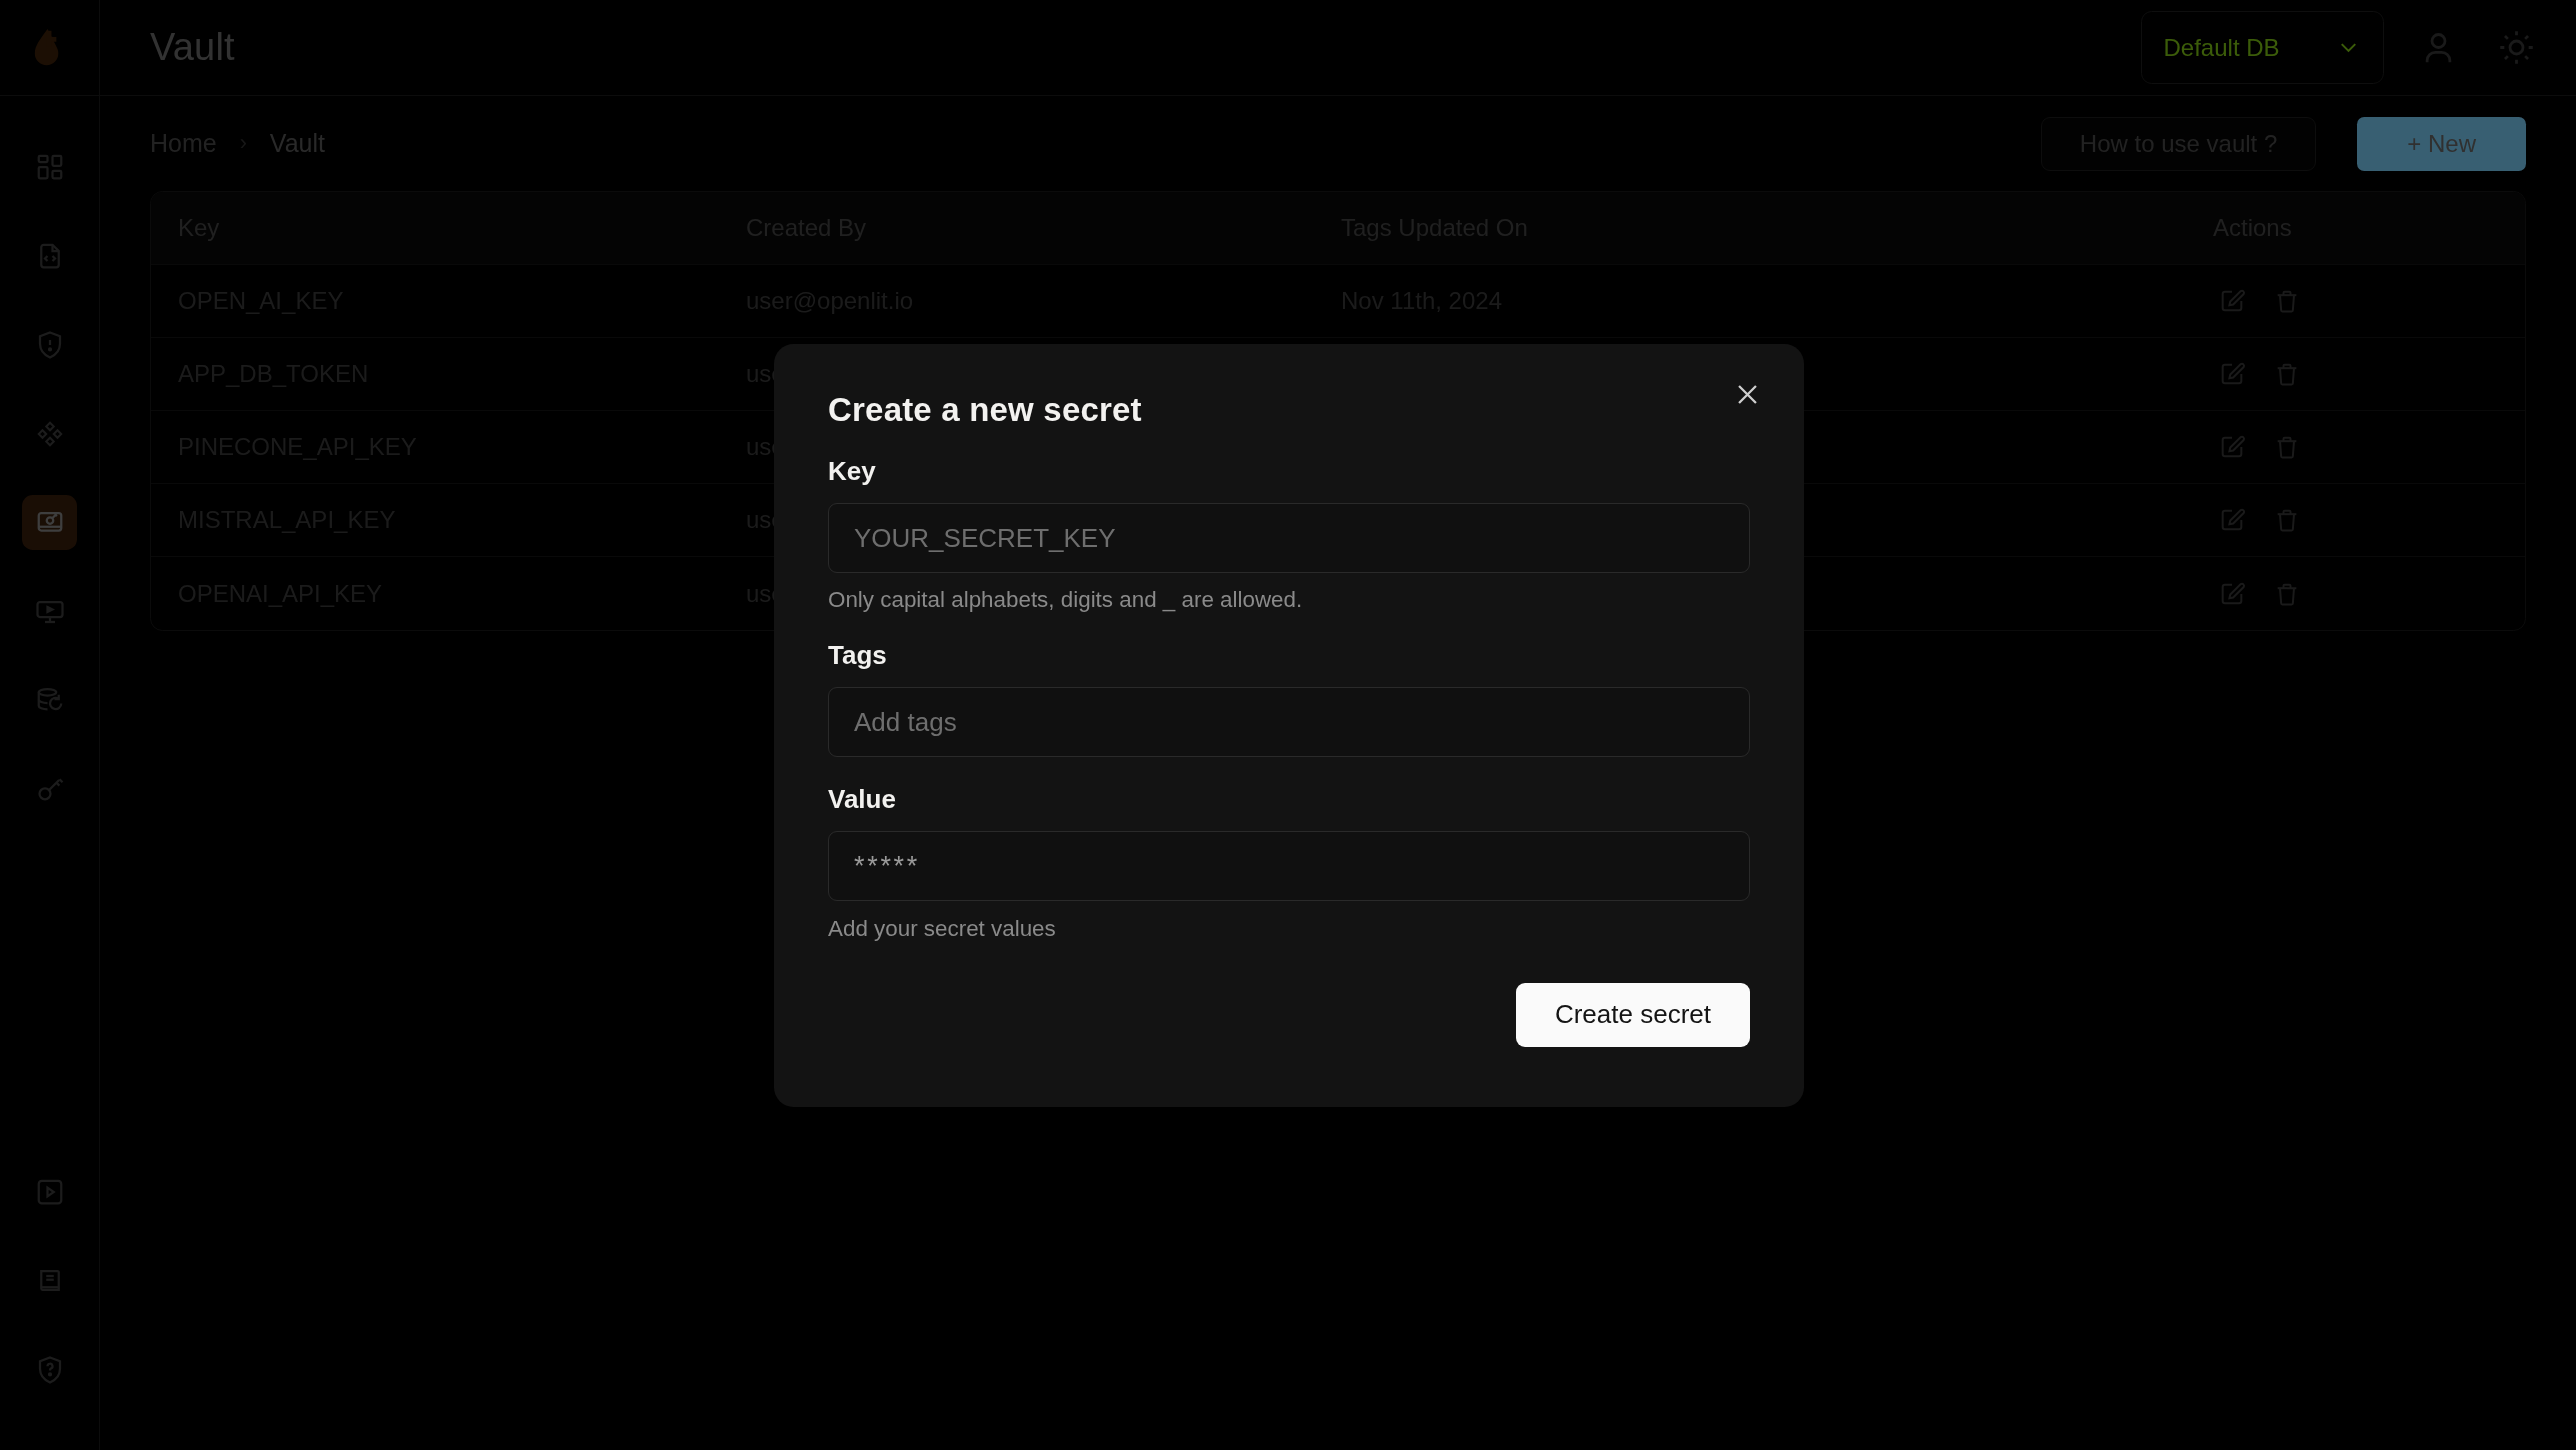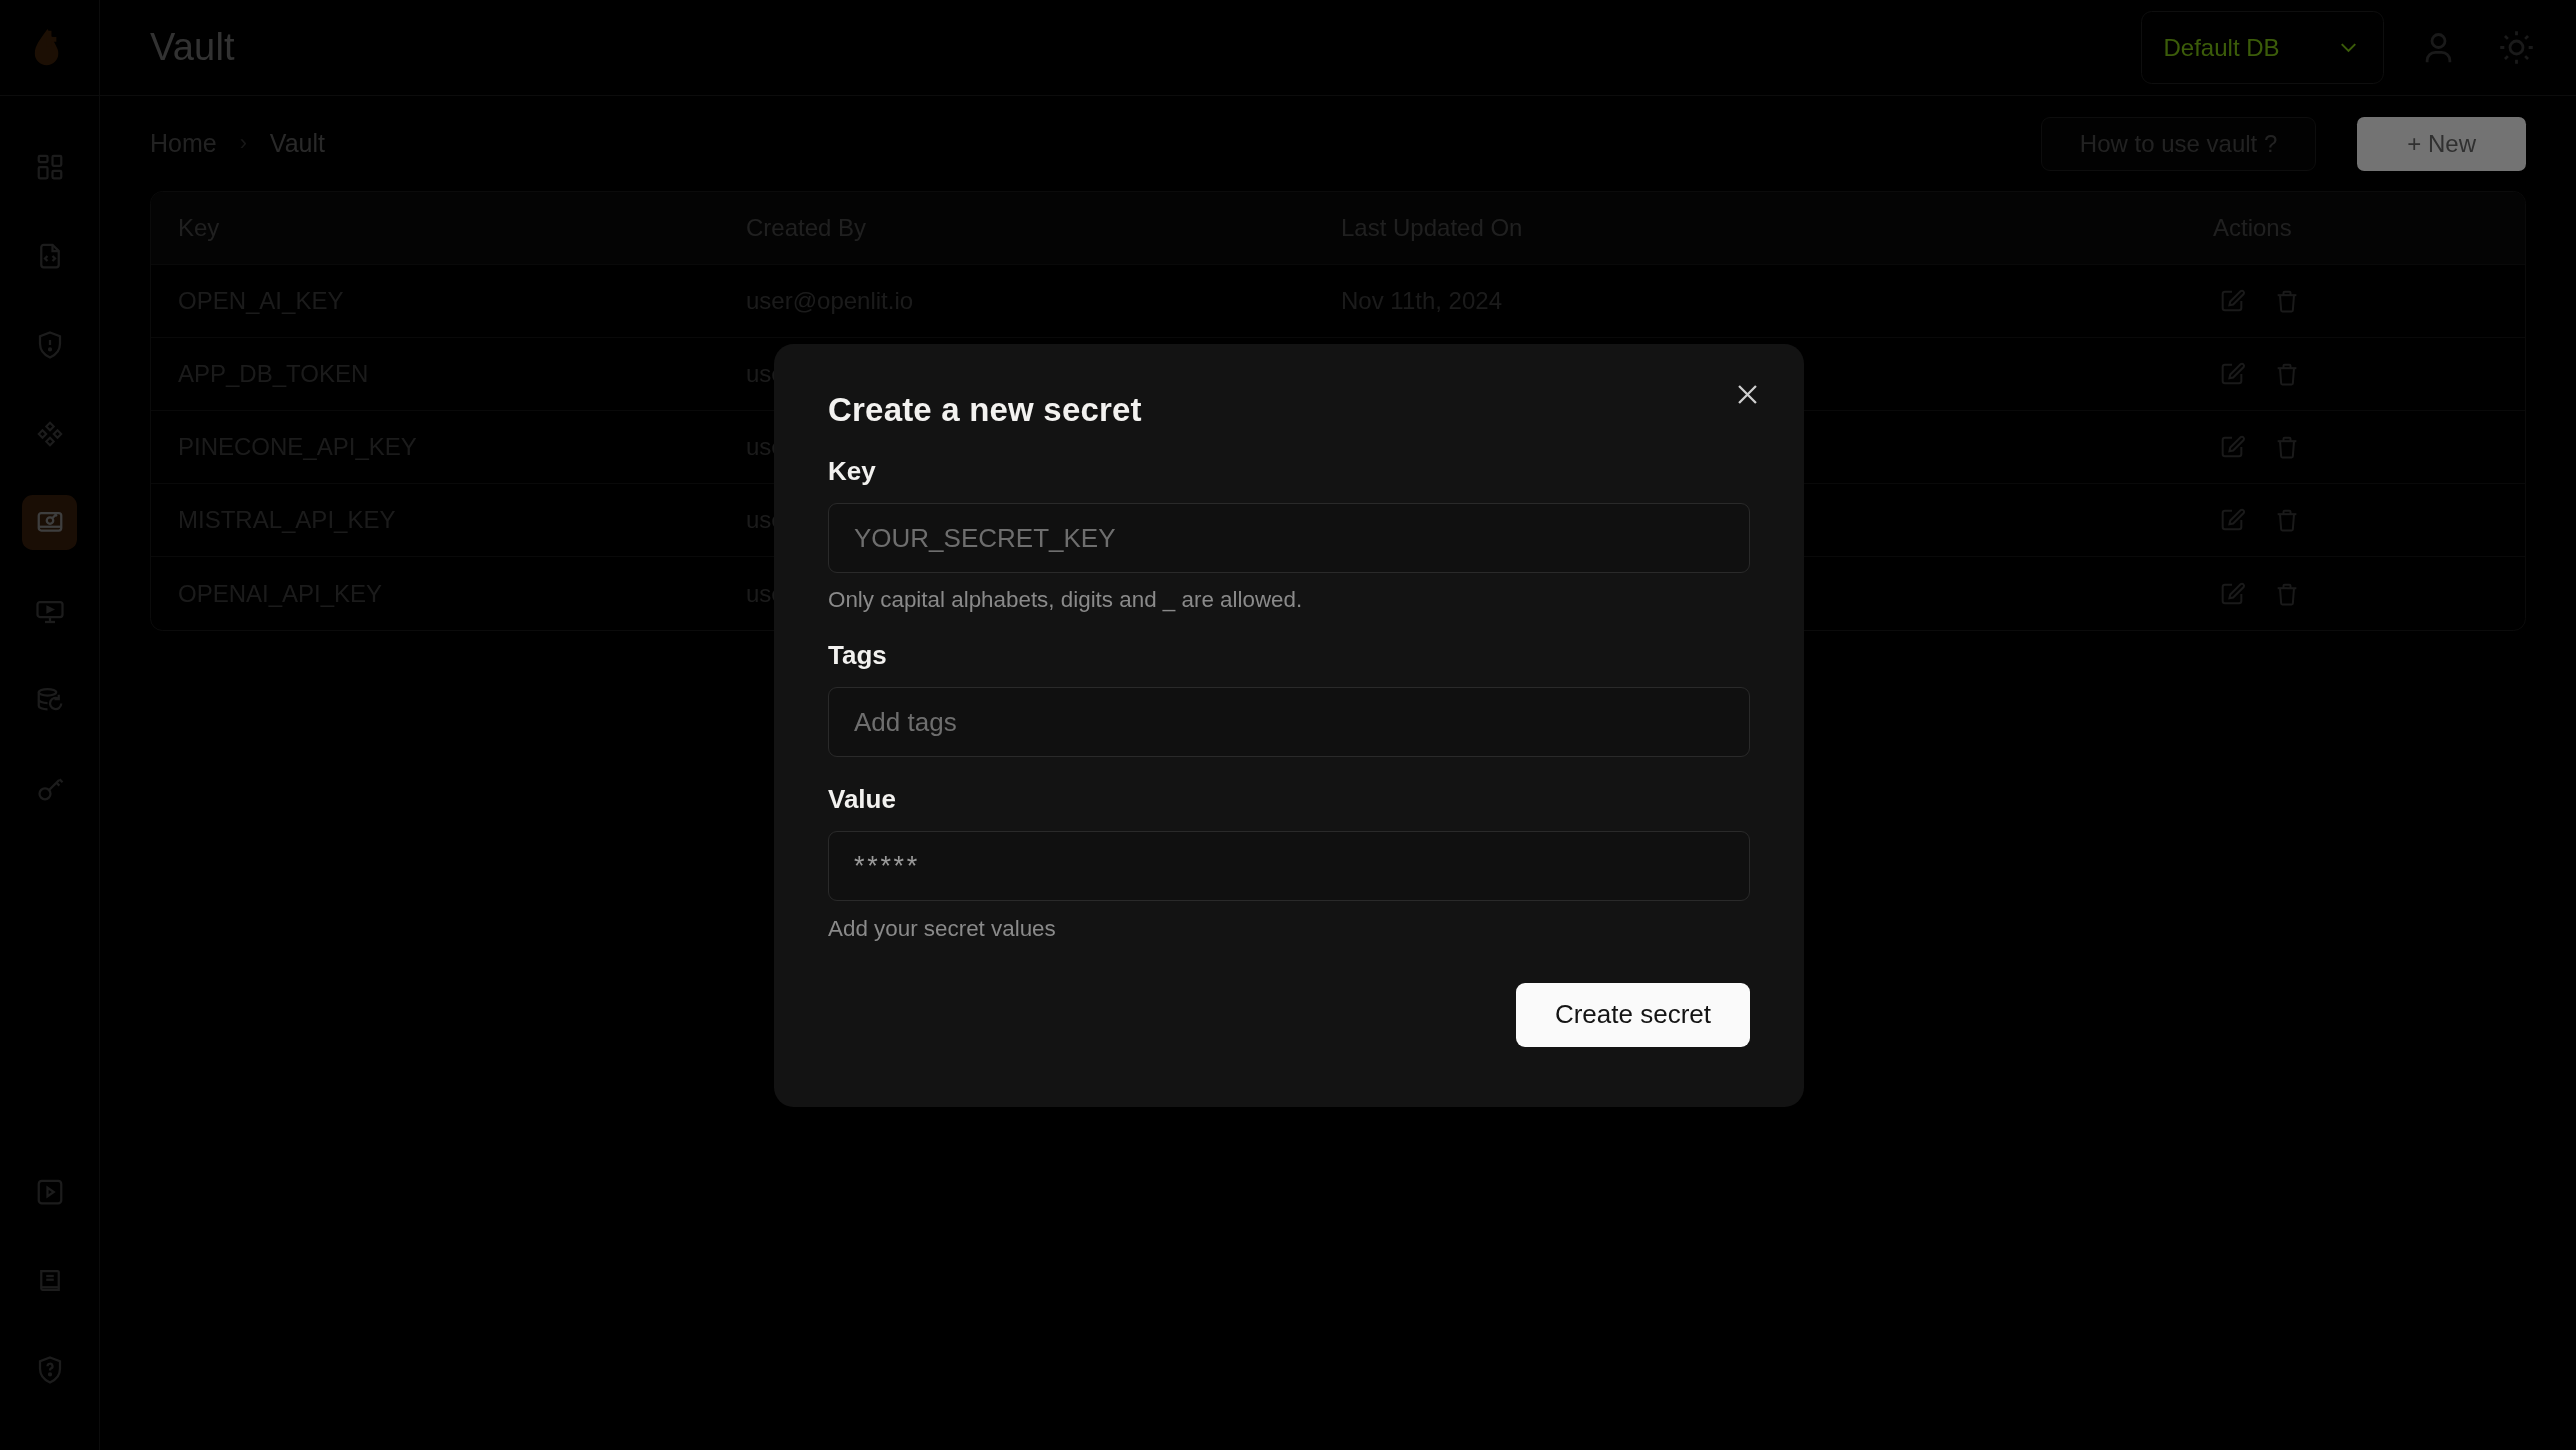--- a/index.html
+++ b/index.html
@@ -61,21 +61,21 @@
   .crumb.cur { color: #5c5c5c; }
   .crumb-actions { margin-left: auto; display: flex; align-items: center; gap: 41px; }
   .btn-ghost {
     height: 54px; padding: 0 38px; border: 0.9px solid #1d1d1d; border-radius: 9px;
     display: flex; align-items: center; color: #4d4d4d; font-size: 24px;
     background: #050505;
   }
   .btn-new {
     height: 54px; padding: 0 50px; border-radius: 7.2px;
     display: flex; align-items: center; color: #6b6b6b; font-size: 24px;
-    background: #ffffff;
+    background: #7dd3fc;
   }
 
   
   .table {
     border: 0.9px solid #1a1a1a; border-radius: 12.5px; overflow: hidden;
     background: #000;
   }
   .trow { display: flex; align-items: center; height: 73px; border-bottom: 0.9px solid #161616; }
   .trow:last-child { border-bottom: none; }
   .thead { background: #0a0a0a; height: 73px; }
@@ -260,21 +260,21 @@
         <div class="crumb-actions">
           <div class="btn-ghost">How to use vault ?</div>
           <div class="btn-new">+ New</div>
         </div>
       </div>
 
       <div class="table">
         <div class="trow thead">
           <div class="c-key th">Key</div>
           <div class="c-by th">Created By</div>
-          <div class="c-upd th">Last Updated On</div>
+          <div class="c-upd th">Tags Updated On</div>
           <div class="c-act th">Actions</div>
         </div>
         <div id="tbody">
             <div class="trow">
               <div class="c-key td">OPEN_AI_KEY</div>
               <div class="c-by td">user@openlit.io</div>
               <div class="c-upd td">Nov 11th, 2024</div>
               <div class="c-act">
                 <div class="acts">
                   <span>

